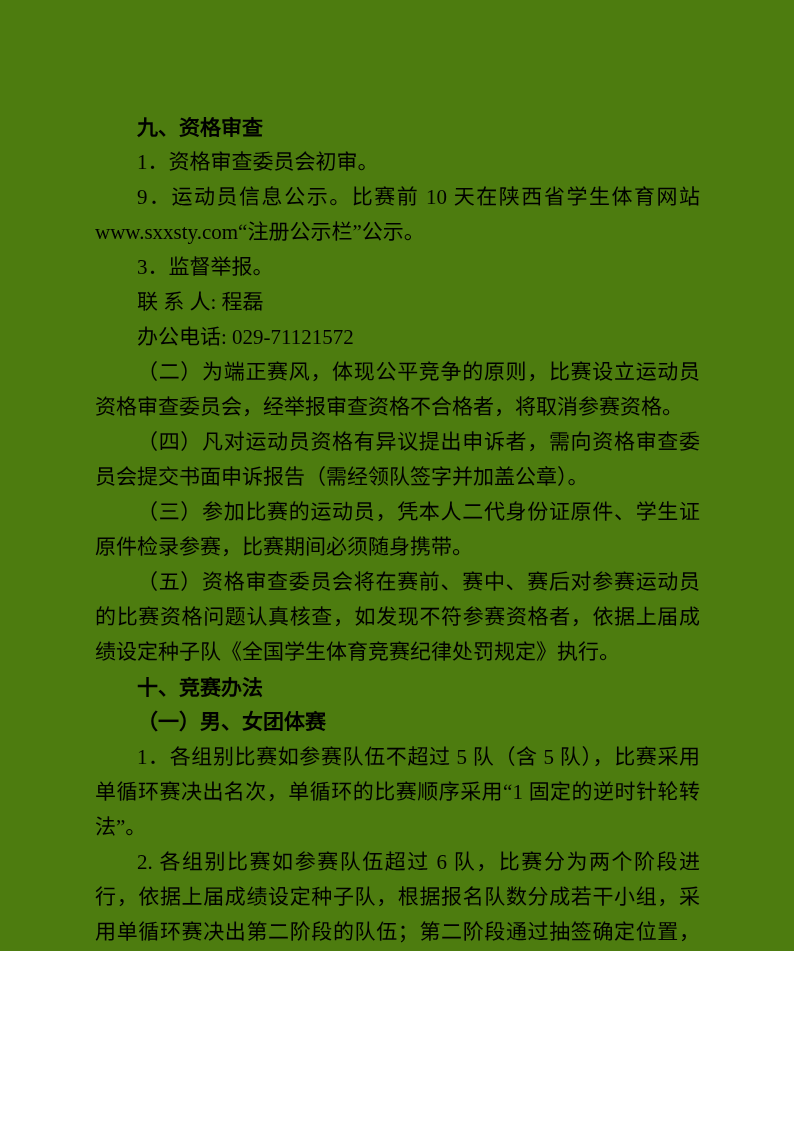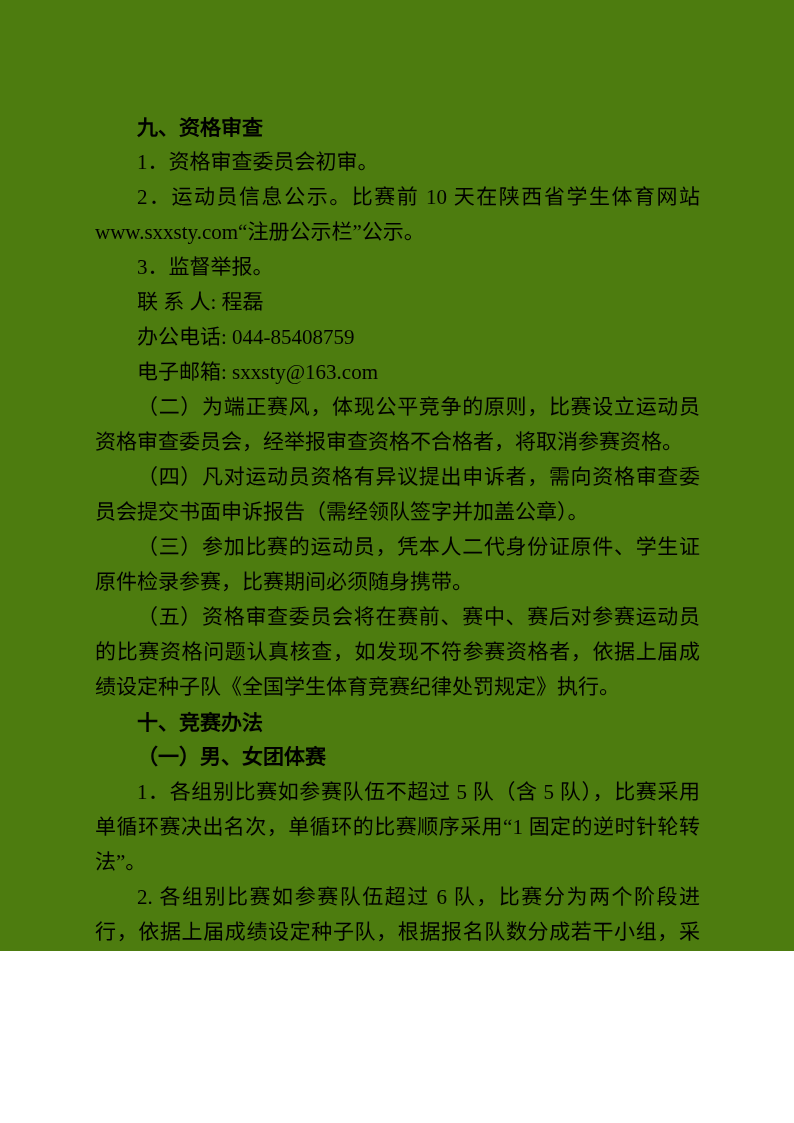--- a/index.html
+++ b/index.html
@@ -53,25 +53,24 @@
     letter-spacing: 2px;
   }
 </style>
 </head>
 <body>
 
 <div class="page">
   <main class="content">
       <p class="para h1">九、资格审查</p>
       <p class="para body">1．资格审查委员会初审。</p>
-      <p class="para body">2．运动员信息公示。比赛前 10 天在陕西省学生体育网站www.sxxsty.com“注册公示栏”公示。</p>
+      <p class="para body">9．运动员信息公示。比赛前 10 天在陕西省学生体育网站www.sxxsty.com“注册公示栏”公示。</p>
       <p class="para body">3．监督举报。</p>
       <p class="para body">联 系 人: 程磊</p>
-      <p class="para body">办公电话: 044-85408759</p>
-      <p class="para body">电子邮箱: sxxsty@163.com</p>
+      <p class="para body">办公电话: 029-71121572</p>
       <p class="para body">（二）为端正赛风，体现公平竞争的原则，比赛设立运动员资格审查委员会，经举报审查资格不合格者，将取消参赛资格。</p>
       <p class="para body">（四）凡对运动员资格有异议提出申诉者，需向资格审查委员会提交书面申诉报告（需经领队签字并加盖公章）。</p>
       <p class="para body">（三）参加比赛的运动员，凭本人二代身份证原件、学生证原件检录参赛，比赛期间必须随身携带。</p>
       <p class="para body">（五）资格审查委员会将在赛前、赛中、赛后对参赛运动员的比赛资格问题认真核查，如发现不符参赛资格者，依据上届成绩设定种子队《全国学生体育竞赛纪律处罚规定》执行。</p>
       <p class="para h1">十、竞赛办法</p>
       <p class="para h2">（一）男、女团体赛</p>
       <p class="para body">1．各组别比赛如参赛队伍不超过 5 队（含 5 队），比赛采用单循环赛决出名次，单循环的比赛顺序采用“1 固定的逆时针轮转法”。</p>
       <p class="para body">2. 各组别比赛如参赛队伍超过 6 队，比赛分为两个阶段进行，依据上届成绩设定种子队，根据报名队数分成若干小组，采用单循环赛决出第二阶段的队伍；第二阶段通过抽签确定位置，比赛</p>
     </main>
   <div class="page-number">— 5 —</div>

